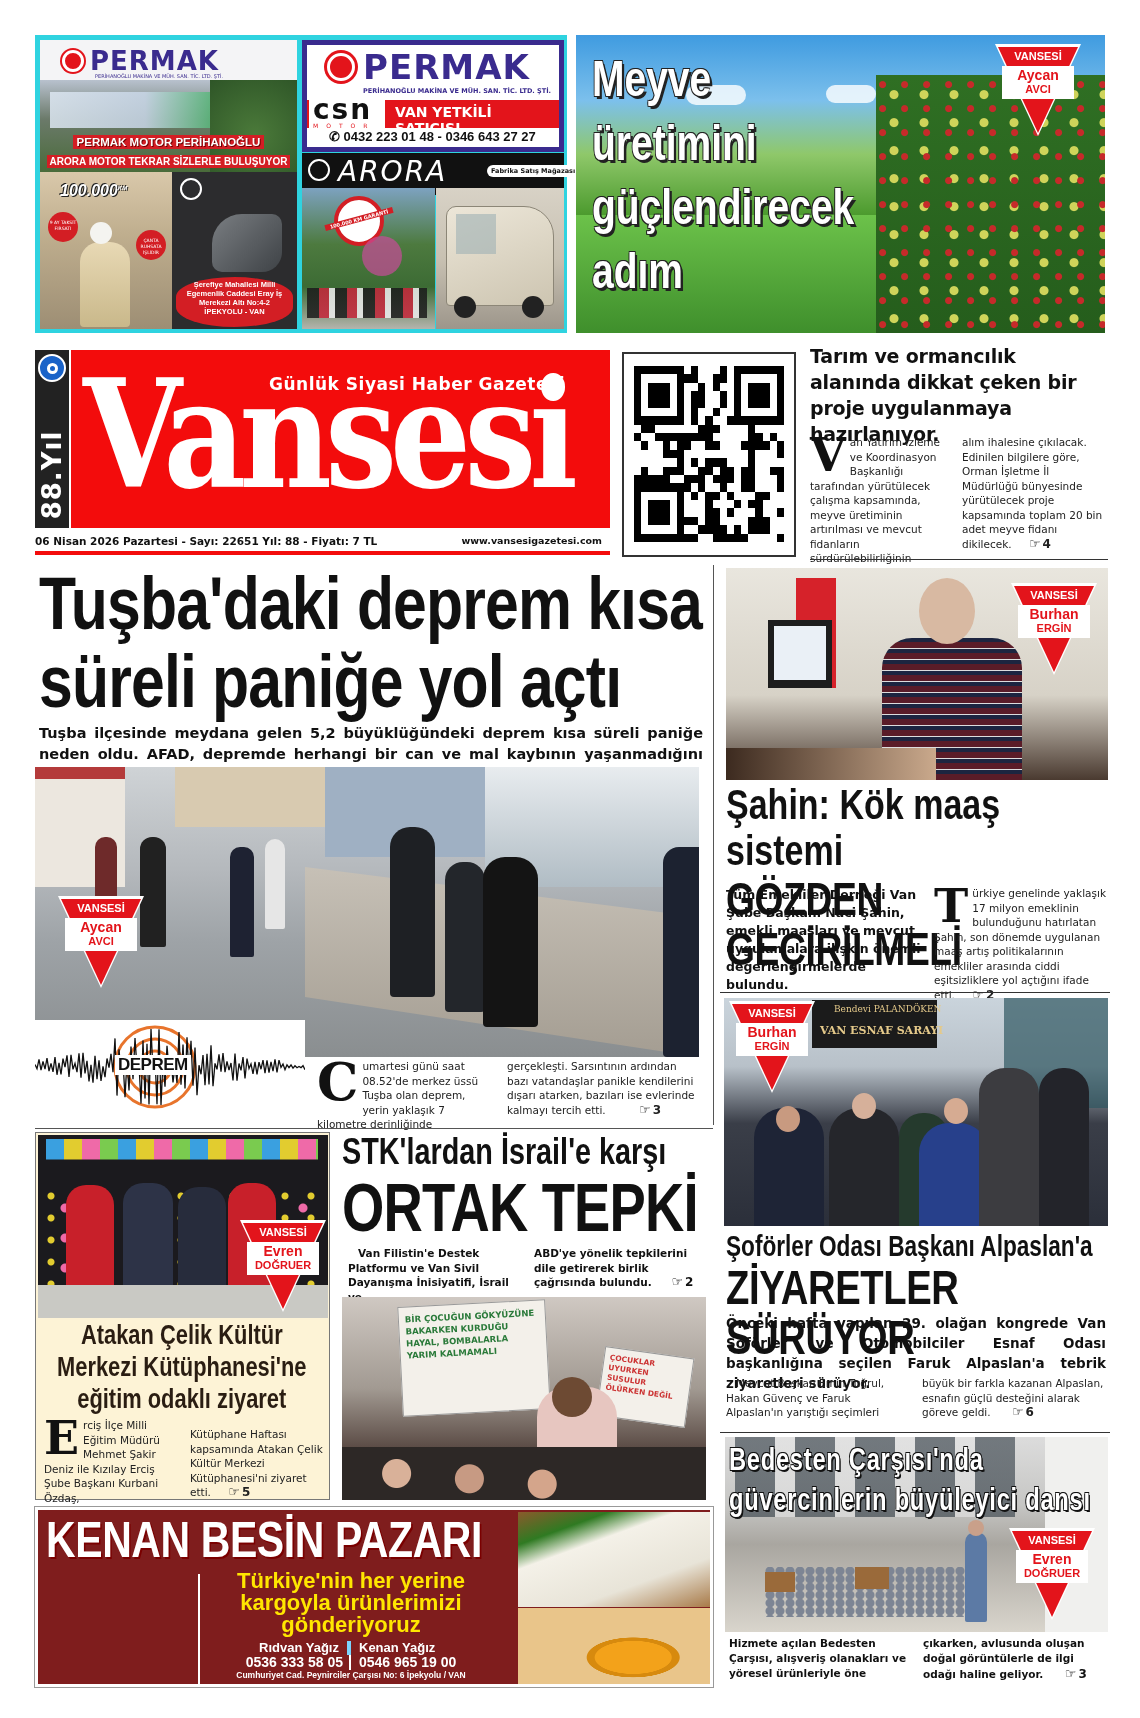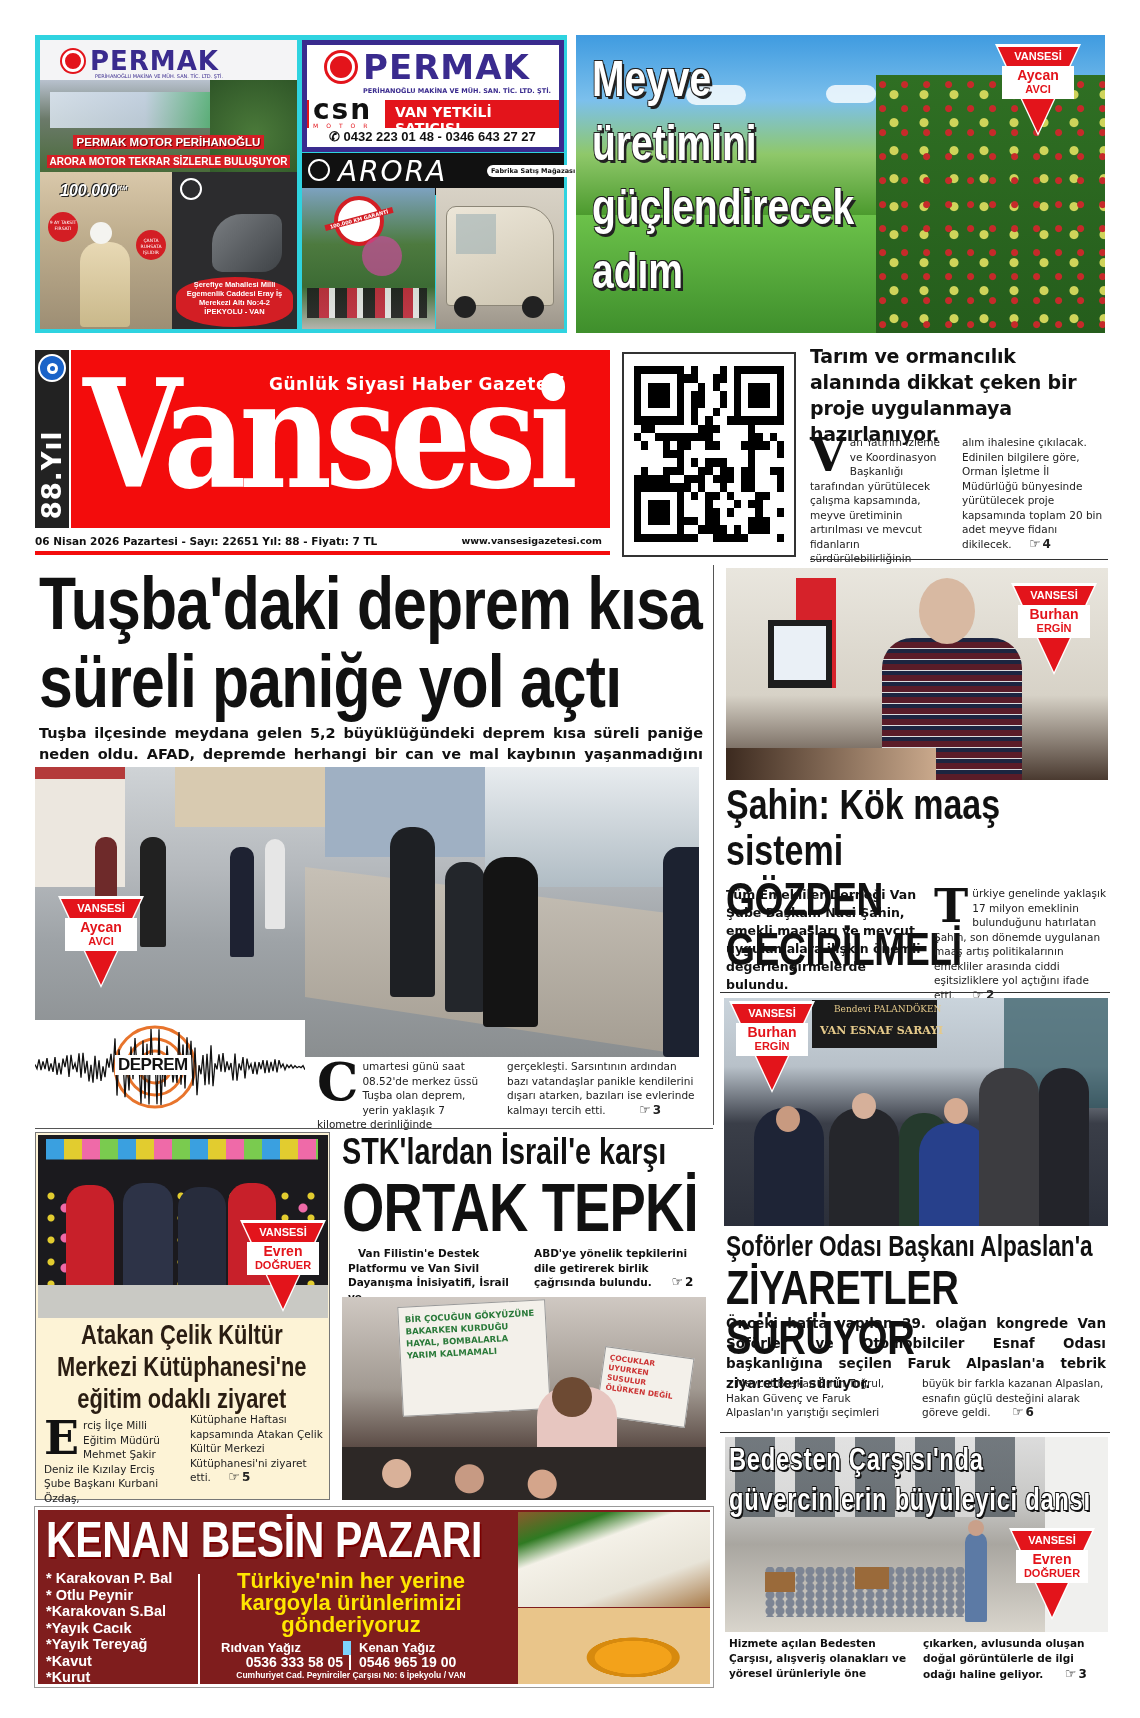--- a/index.html
+++ b/index.html
@@ -739,21 +739,21 @@
     </div>
   </div>
   <div class="abs" style="left:0;top:186px;width:360px;text-align:center;font-family:'Liberation Sans',sans-serif;font-weight:700;color:#2a1d12;font-size:27px;line-height:32px;transform:scaleX(0.81);transform-origin:left top;">
     <div>Atakan Çelik Kültür</div>
     <div>Merkezi Kütüphanesi'ne</div>
     <div>eğitim odaklı ziyaret</div>
   </div>
   <div class="col body-text" style="left:8px;top:285px;width:132px;">
     <span class="dropcap">E</span><span>rciş İlçe Milli Eğitim Müdürü Mehmet Şakir Deniz ile Kızılay Erciş Şube Başkanı Kurbani Özdaş,</span>
   </div>
-  <div class="col body-text" style="left:154px;top:279px;width:134px;">
+  <div class="col body-text" style="left:154px;top:294px;width:134px;">
     <span>Kütüphane Haftası kapsamında Atakan Çelik Kültür Merkezi Kütüphanesi'ni ziyaret etti.</span>
     <span class="hand" style="margin-left:14px;"><span class="glyph">☞</span><span>5</span></span>
   </div>
 </div>
 
 <div class="abs" style="left:340px;top:1132px;width:370px;height:368px;">
   <div class="abs" style="left:2px;top:0;width:460px;font-family:'Liberation Sans',sans-serif;font-weight:700;color:#111;transform:scaleX(0.8);transform-origin:left top;">
     <div style="font-size:36px;line-height:40px;">STK'lardan İsrail'e karşı</div>
     <div style="font-size:68px;line-height:70px;letter-spacing:-1px;">ORTAK TEPKİ</div>
   </div>
@@ -766,38 +766,29 @@
     <div class="abs" style="left:58px;top:6px;width:148px;height:110px;background:#f3f0ea;border:1px solid #999;transform:rotate(-3deg);padding:6px;font-size:8.5px;line-height:12px;font-weight:700;color:#2a7a3a;">BİR ÇOCUĞUN GÖKYÜZÜNE BAKARKEN KURDUĞU HAYAL, BOMBALARLA YARIM KALMAMALI</div>
     <div class="abs" style="left:258px;top:55px;width:90px;height:70px;background:#f3f0ea;border:1px solid #999;transform:rotate(8deg);padding:5px;font-size:7.5px;line-height:10px;font-weight:700;color:#c33;">ÇOCUKLAR UYURKEN SUSULUR ÖLÜRKEN DEĞİL</div>
     <div class="abs" style="left:195px;top:90px;width:80px;height:113px;background:#e7c6c0;border-radius:30px 30px 0 0;"></div>
     <div class="abs" style="left:210px;top:80px;width:40px;height:40px;border-radius:50%;background:#6d4a33;"></div>
     <div class="abs" style="left:0;top:150px;width:364px;height:53px;background:radial-gradient(circle at 15% 50%,#d9b199 0 14px,transparent 15px),radial-gradient(circle at 35% 60%,#c79a83 0 14px,transparent 15px),radial-gradient(circle at 55% 70%,#d4a58b 0 14px,transparent 15px),#2d2826;"></div>
   </div>
 </div>
 
 <div class="abs" style="left:35px;top:1507px;width:678px;height:180px;background:#7f1d1d;border:3px solid #fff;outline:1px solid #999;">
   <div class="abs" style="left:8px;top:4px;width:560px;font-family:'Liberation Sans',sans-serif;font-weight:700;font-size:50px;line-height:52px;color:#fff;transform:scaleX(0.82);transform-origin:left top;text-shadow:2px 2px 0 #7a0000;letter-spacing:-.5px;">KENAN BESİN PAZARI</div>
-  <div class="abs" style="left:8px;top:60px;width:150px;font-family:'Liberation Sans',sans-serif;font-weight:700;font-size:14.5px;line-height:16.5px;color:#fff;">
-    <div>* Karakovan P. Bal</div>
-    <div>* Otlu Peynir</div>
-    <div>*Karakovan S.Bal</div>
-    <div>*Yayık Cacık</div>
-    <div>*Yayık Tereyağ</div>
-    <div>*Kavut</div>
-    <div>*Kurut</div>
-  </div>
   <div class="vline" style="left:160px;top:64px;height:110px;background:#fff;width:2px;"></div>
   <div class="abs" style="left:168px;top:60px;width:290px;text-align:center;font-family:'Liberation Sans',sans-serif;font-weight:700;font-size:22px;line-height:22px;color:#ffe600;">
     <div>Türkiye'nin her yerine</div>
     <div>kargoyla ürünlerimizi</div>
     <div>gönderiyoruz</div>
   </div>
   <div class="abs" style="left:168px;top:131px;width:290px;font-family:'Liberation Sans',sans-serif;font-weight:700;color:#fff;">
     <div style="display:flex;justify-content:center;font-size:13px;line-height:14px;">
-      <span style="width:130px;text-align:left;padding-right:20px;border-right:8px solid #7dd3fc;">Rıdvan Yağız</span>
+      <span style="width:130px;text-align:right;padding-right:8px;border-right:4px solid #7dd3fc;">Rıdvan Yağız</span>
       <span style="width:130px;text-align:left;padding-left:8px;">Kenan Yağız</span>
     </div>
     <div style="display:flex;justify-content:center;font-size:14px;line-height:15px;">
       <span style="width:130px;text-align:right;padding-right:6px;border-right:2px solid #fff;">0536 333 58 05</span>
       <span style="width:130px;text-align:left;padding-left:8px;">0546 965 19 00</span>
     </div>
     <div style="text-align:center;font-size:8.5px;line-height:11px;">Cumhuriyet Cad. Peynirciler Çarşısı No: 6 İpekyolu / VAN</div>
   </div>
   <div class="abs photo" style="left:480px;top:2px;width:192px;height:95px;background:linear-gradient(160deg,#8b5a2b 0%,#2f7a22 20%,#f4f1e8 35%,#e8e4d8 70%,#a87a48 100%);"></div>
   <div class="abs photo" style="left:480px;top:98px;width:192px;height:76px;background:radial-gradient(ellipse at 60% 65%,#f3a21a 0 38px,#d78a0e 39px 46px,#e9c58a 47px);"></div>

